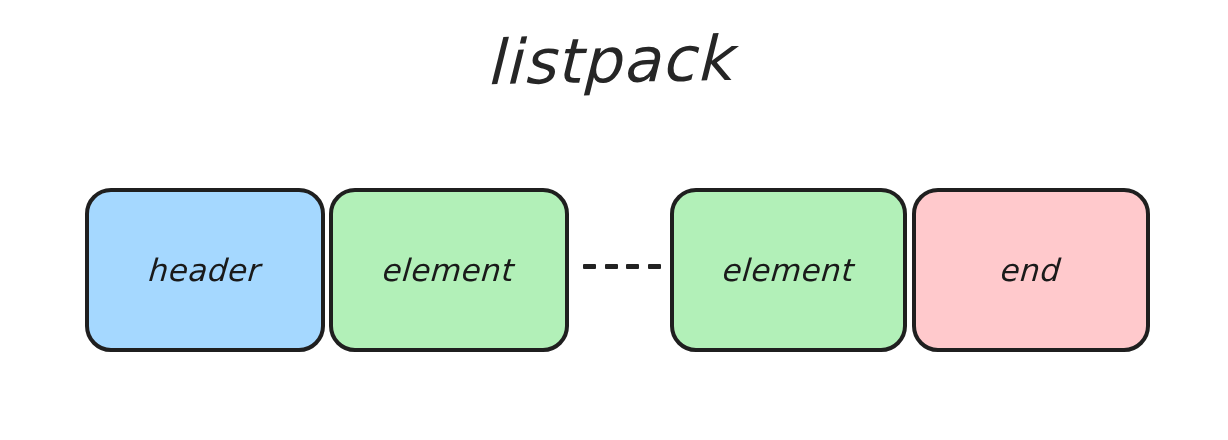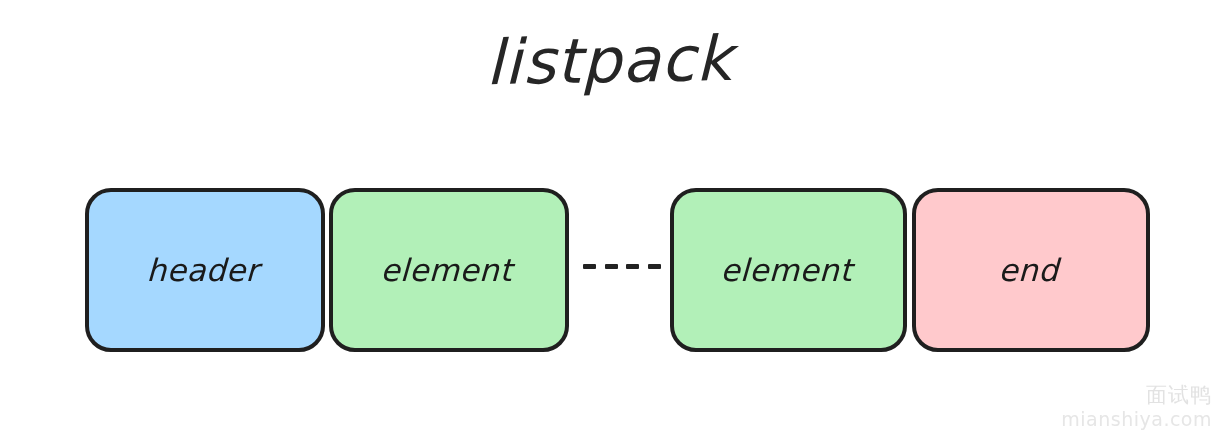--- a/index.html
+++ b/index.html
@@ -144,18 +144,14 @@
     <div class="node-box bx-elem-2" style="background:#b2f0b8">
       <span class="node-label">element</span>
     </div>
 
     <div class="node-box bx-end" style="background:#ffc9cc">
       <span class="node-label">end</span>
     </div>
 
   </div>
 
-  <div id="watermark">
-    <div class="wm-cn">面试鸭</div>
-    <div class="wm-url">mianshiya.com</div>
-  </div>
 
 </div>
 
 </body></html>

